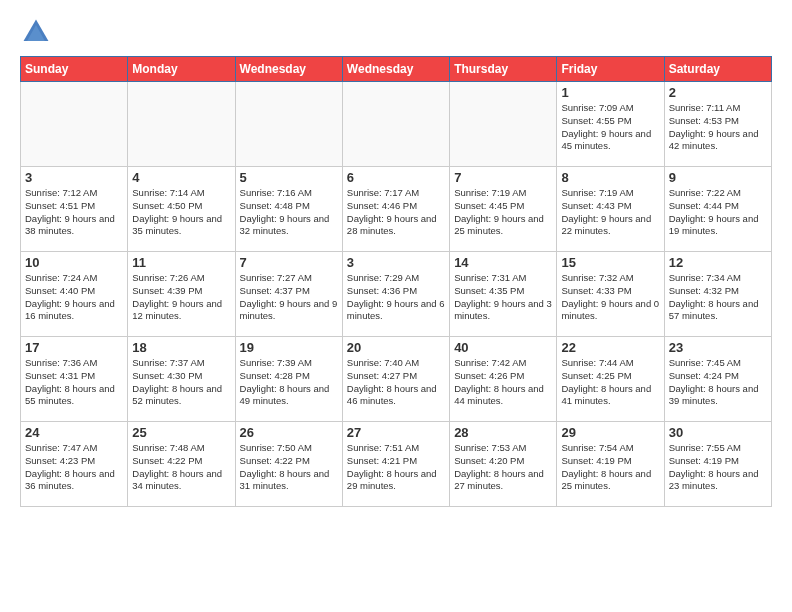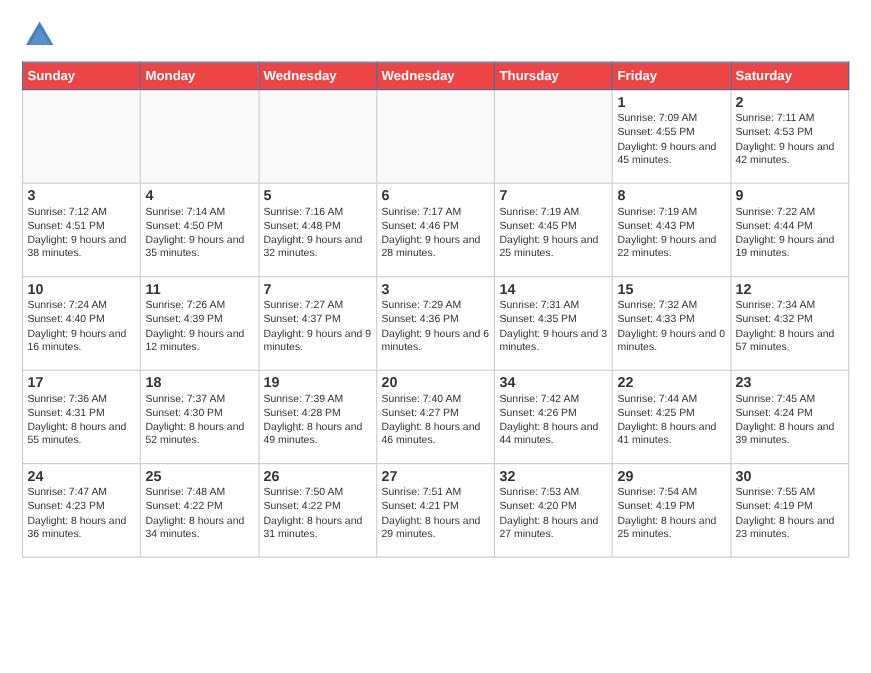--- a/index.html
+++ b/index.html
@@ -275,21 +275,21 @@
 and 49 minutes.</div>
           </td>
           <td>
             <div class="day-num">20</div>
             <div class="day-info">Sunrise: 7:40 AM
 Sunset: 4:27 PM
 Daylight: 8 hours
 and 46 minutes.</div>
           </td>
           <td>
-            <div class="day-num">34</div>
+            <div class="day-num">40</div>
             <div class="day-info">Sunrise: 7:42 AM
 Sunset: 4:26 PM
 Daylight: 8 hours
 and 44 minutes.</div>
           </td>
           <td>
             <div class="day-num">22</div>
             <div class="day-info">Sunrise: 7:44 AM
 Sunset: 4:25 PM
 Daylight: 8 hours
@@ -326,21 +326,21 @@
 and 31 minutes.</div>
           </td>
           <td>
             <div class="day-num">27</div>
             <div class="day-info">Sunrise: 7:51 AM
 Sunset: 4:21 PM
 Daylight: 8 hours
 and 29 minutes.</div>
           </td>
           <td>
-            <div class="day-num">32</div>
+            <div class="day-num">28</div>
             <div class="day-info">Sunrise: 7:53 AM
 Sunset: 4:20 PM
 Daylight: 8 hours
 and 27 minutes.</div>
           </td>
           <td>
             <div class="day-num">29</div>
             <div class="day-info">Sunrise: 7:54 AM
 Sunset: 4:19 PM
 Daylight: 8 hours

